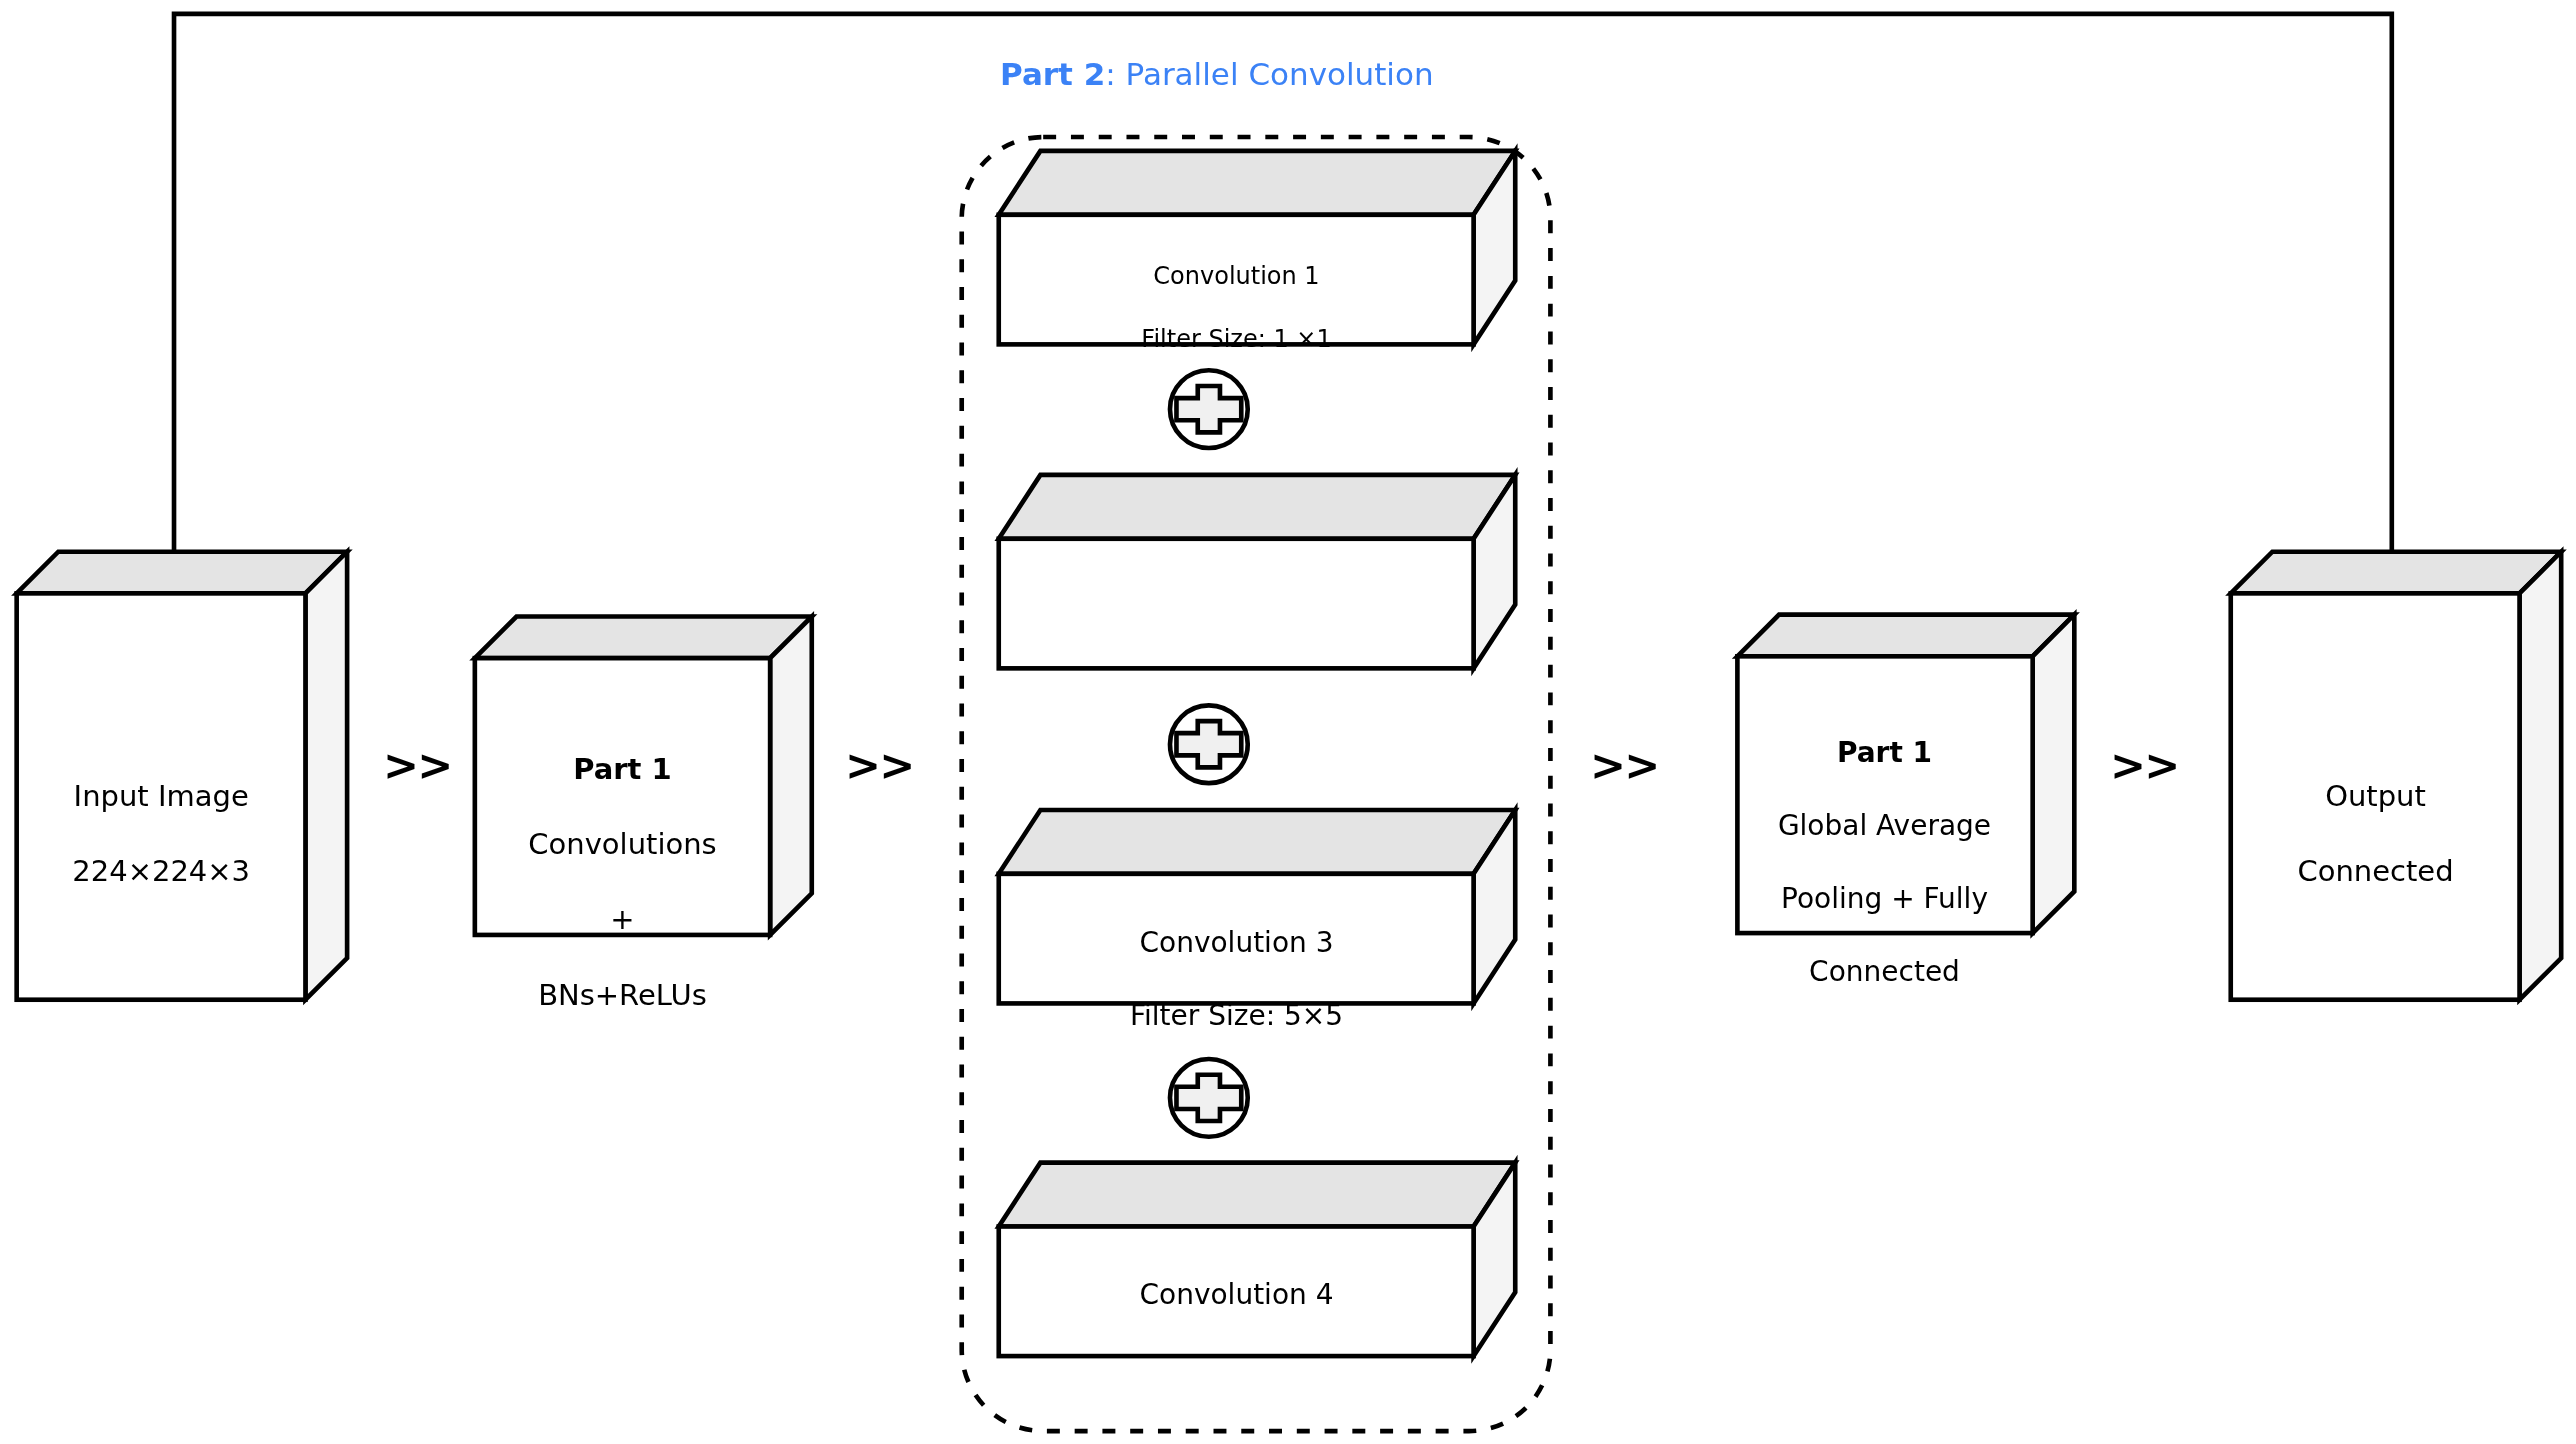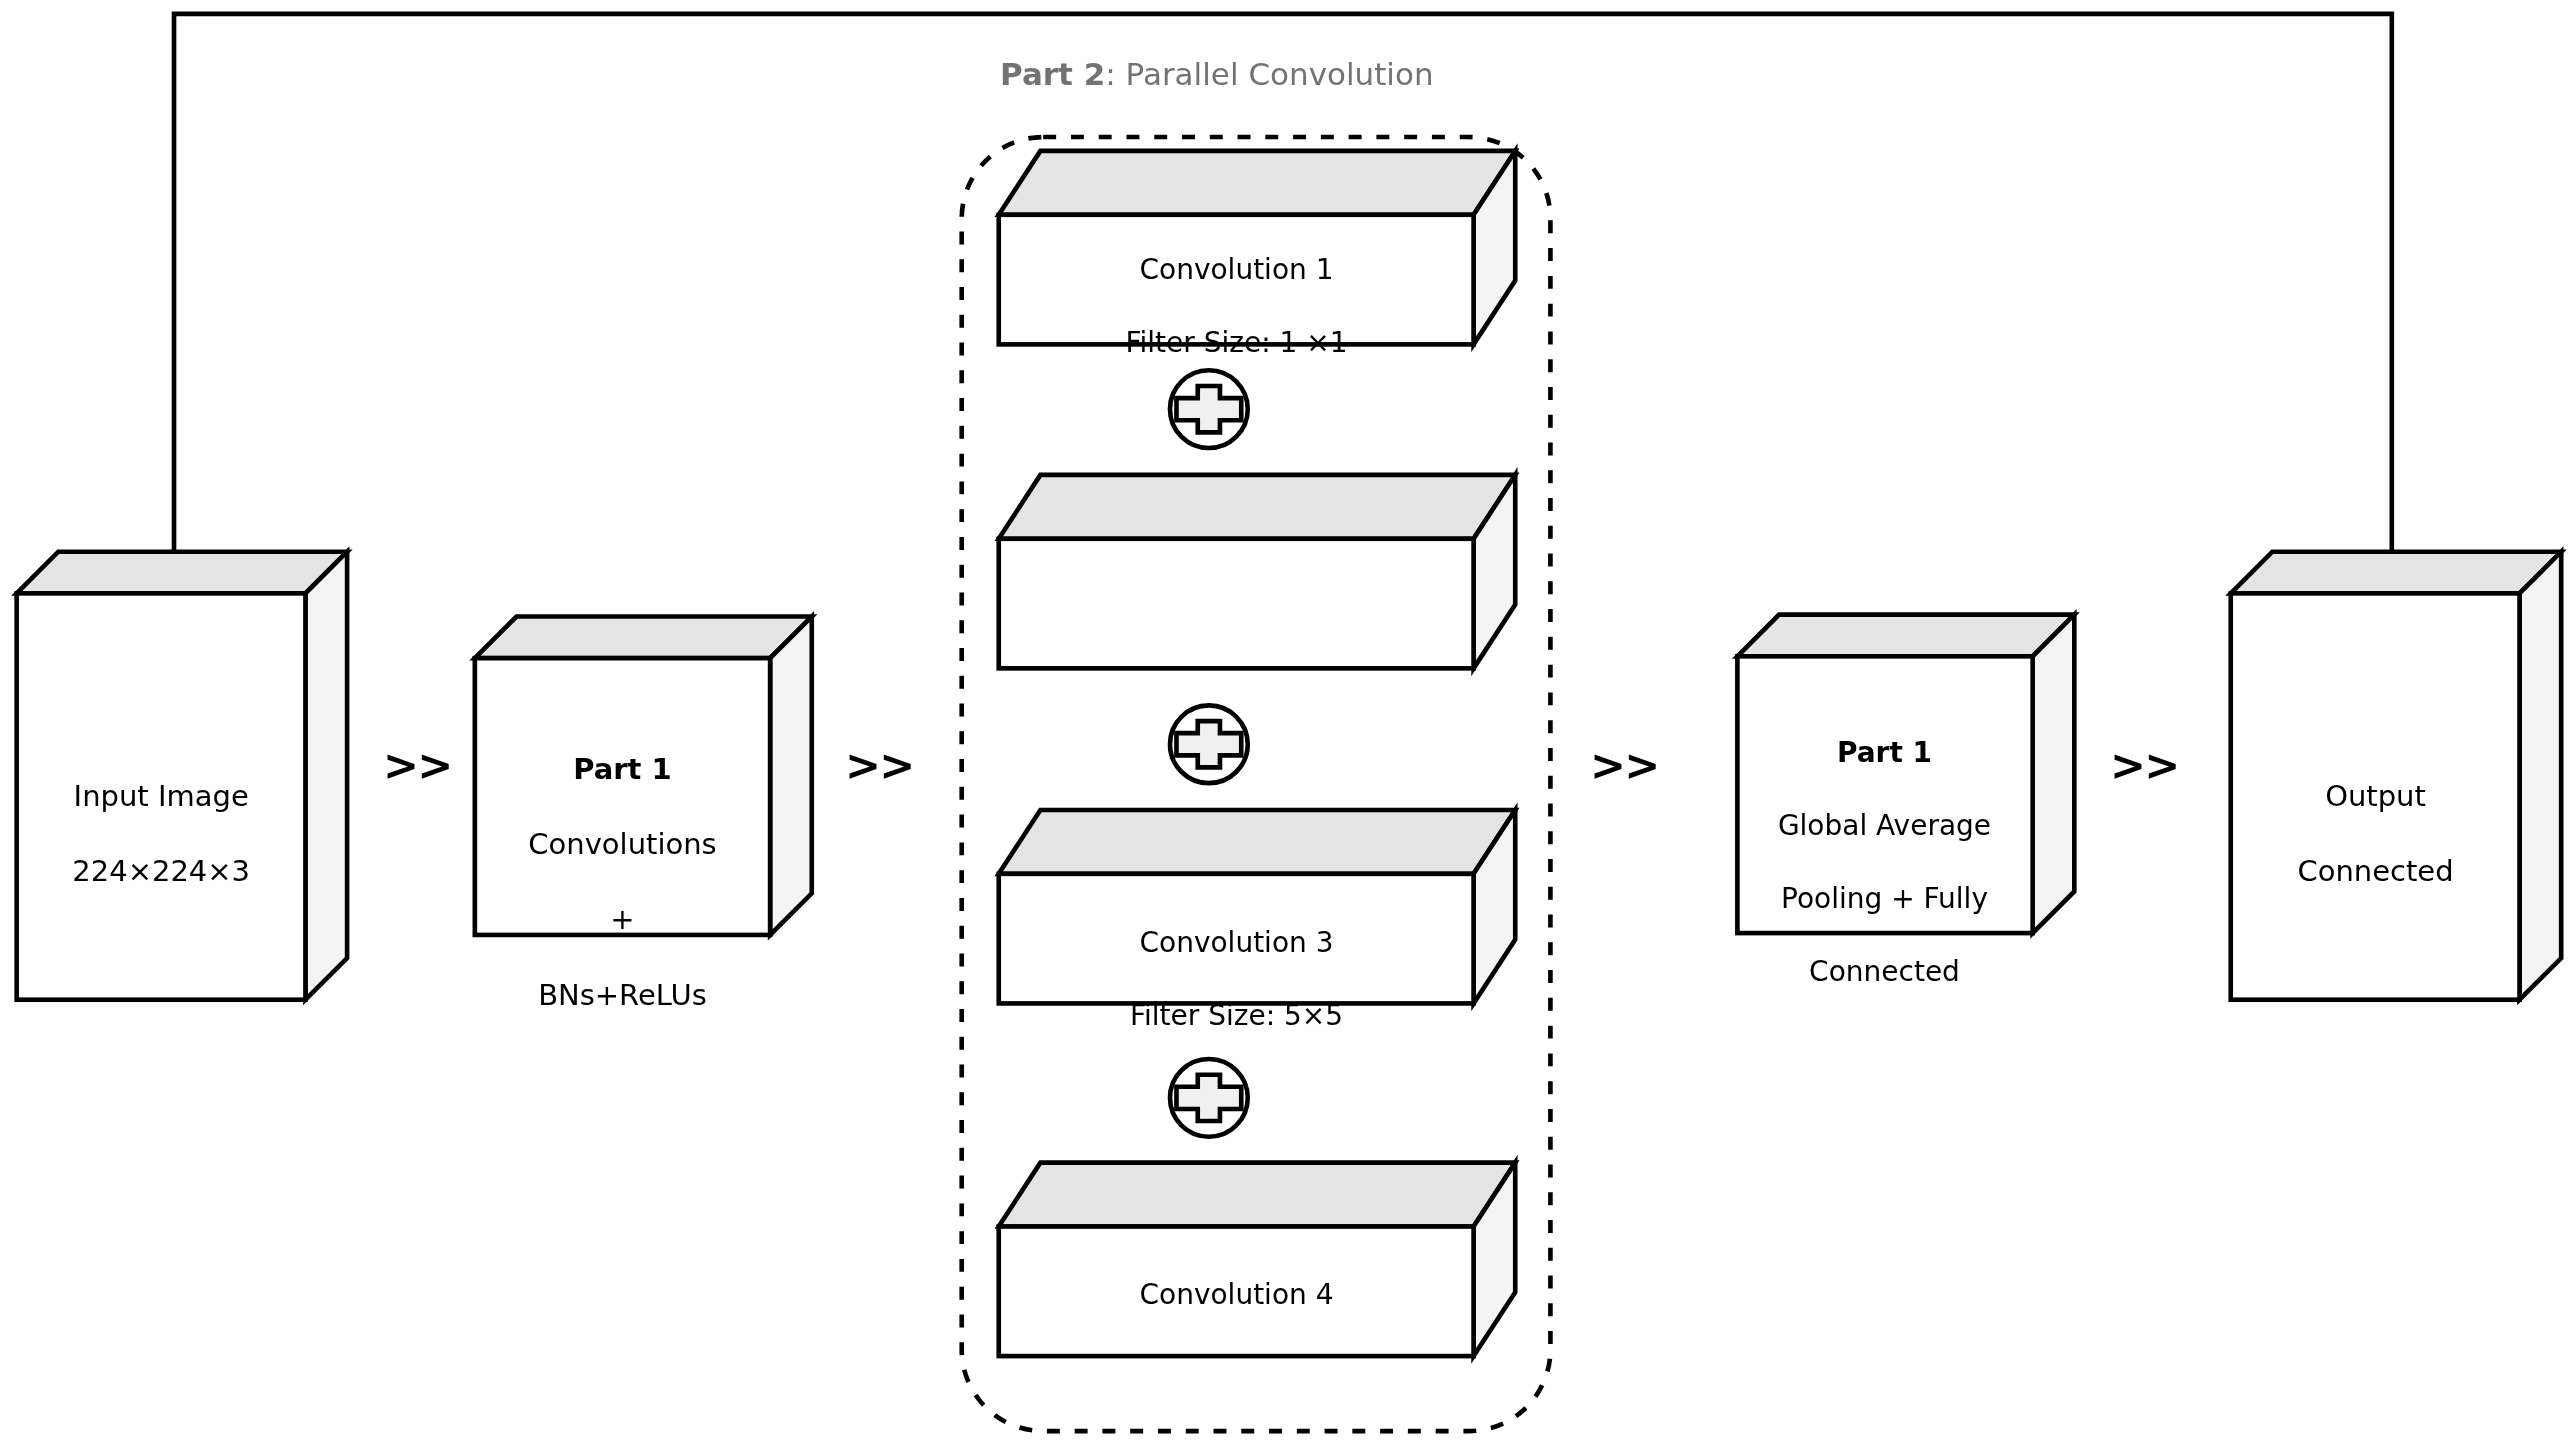--- a/index.html
+++ b/index.html
@@ -5,21 +5,21 @@
   html,body{margin:0;padding:0;background:#ffffff;}
   #stage{position:relative;width:2576px;height:1445px;background:#ffffff;
          font-family:"DejaVu Sans","Liberation Sans",sans-serif;overflow:hidden;}
   svg{position:absolute;left:0;top:0;width:2576px;height:1445px;}
   .lbl{position:absolute;text-align:center;color:#000;line-height:1.30;
        font-family:"DejaVu Sans","Liberation Sans",sans-serif;
        white-space:pre-line;pointer-events:none;}
   .b{font-weight:bold;}
   .chev{position:absolute;font-weight:bold;color:#000;font-size:43px;
         letter-spacing:-1.9px;font-family:"DejaVu Sans","Liberation Sans",sans-serif;}
-  .sect-title{position:absolute;font-size:31px;color:#737373;white-space:nowrap;}
+  .sect-title{position:absolute;font-size:31px;color:#3b82f6;white-space:nowrap;}
 </style>
 </head>
 <body>
 
 <div id="stage">
 
   <svg viewBox="0 0 2783 1561">
     <defs>
       <marker id="arrowhead" markerWidth="12" markerHeight="12" refX="6" refY="6" orient="auto" markerUnits="userSpaceOnUse">
         <path d="M0,1 L12,1 L6,12 Z" fill="#000"></path>
@@ -106,21 +106,21 @@
     <div>224×224×3</div>
   </div>
 
   <div class="lbl" style="left:475px;top:713px;width:295px;font-size:29px;">
     <div class="b">Part 1</div>
     <div>Convolutions</div>
     <div>+</div>
     <div>BNs+ReLUs</div>
   </div>
 
-  <div class="lbl" style="left:999px;top:216px;width:475px;font-size:28px;">
+  <div class="lbl" style="left:999px;top:230px;width:475px;font-size:24px;">
     <div>Convolution 1</div>
     <div>Filter Size: 1 ×1</div>
   </div>
 
 
   <div class="lbl" style="left:999px;top:889px;width:475px;font-size:28px;">
     <div>Convolution 3</div>
     <div>Filter Size: 5×5</div>
   </div>
 

